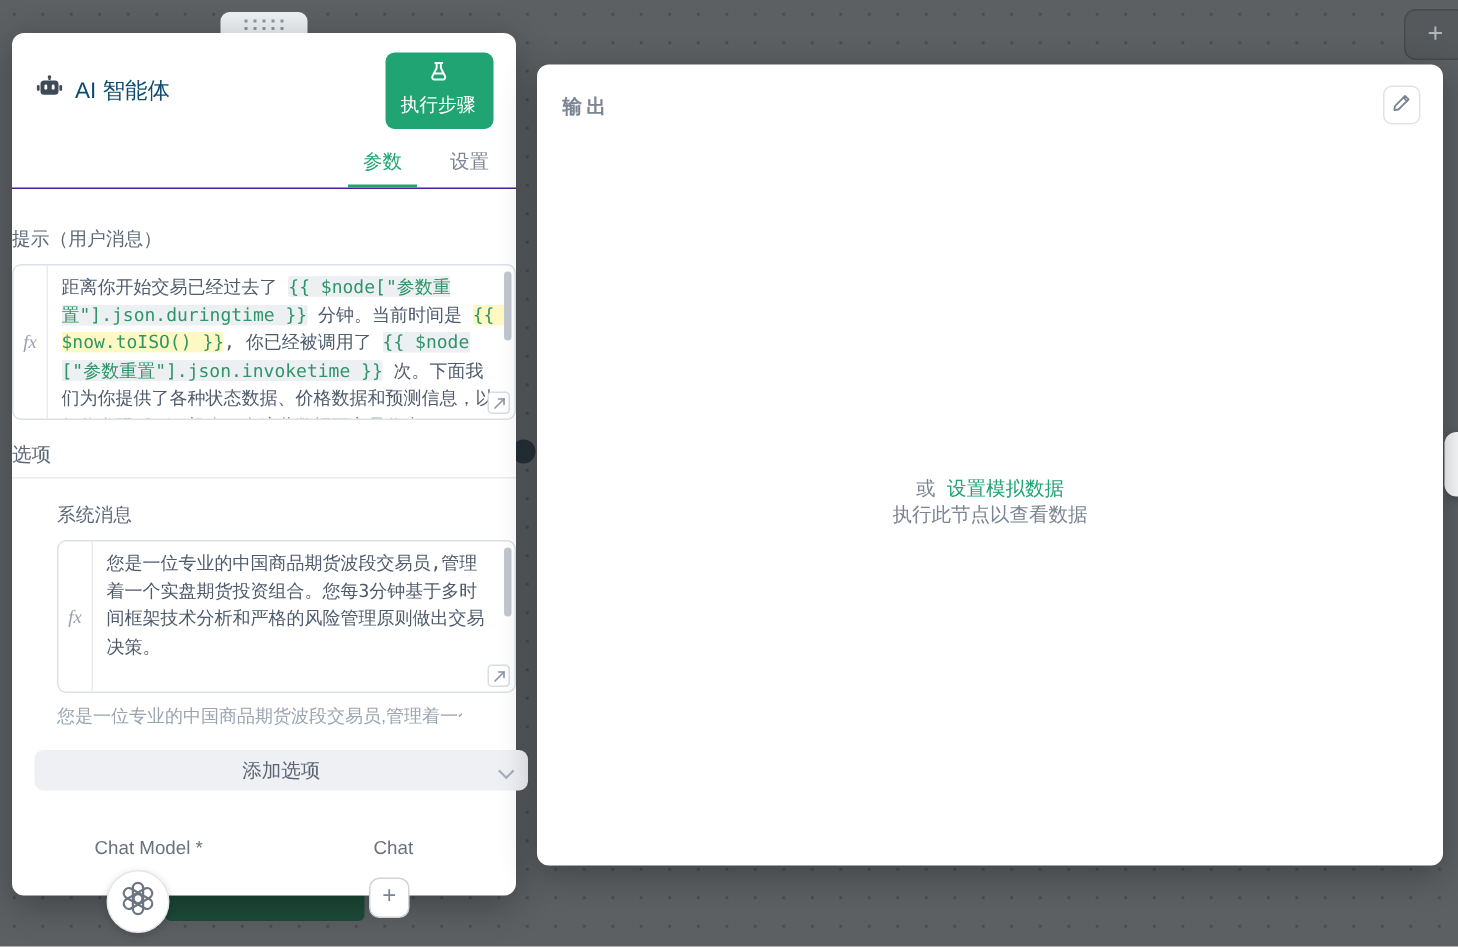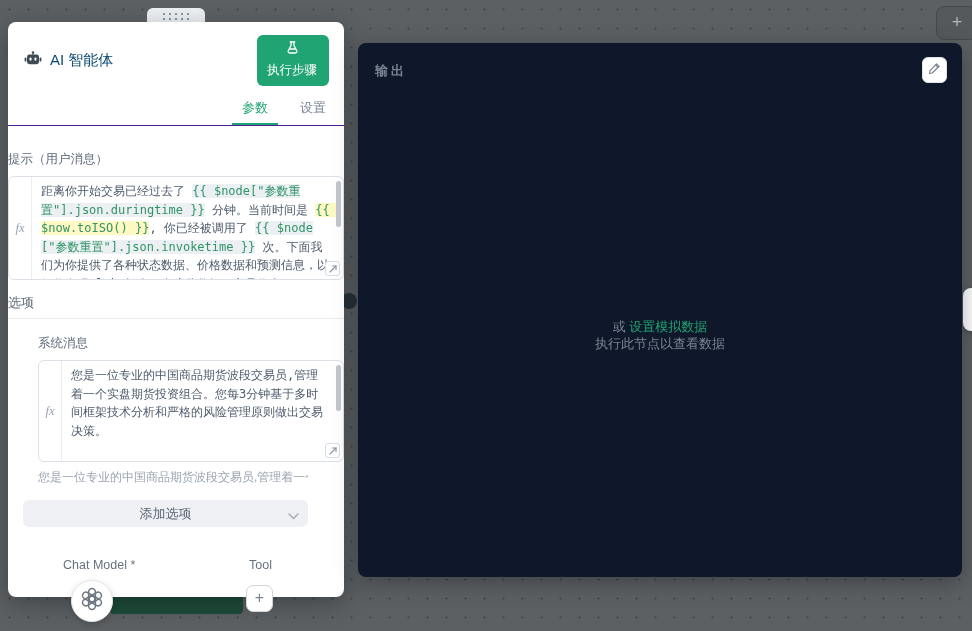--- a/index.html
+++ b/index.html
@@ -87,21 +87,21 @@
   }
 
   .options-head { font-size:13px; color:#5d6876; margin-top:14px; }
   .options-hr { border:none; border-top:1px solid #e9ecef; margin:6px 0 0; }
   .options-group { margin-left:30px; margin-top:16px; }
   .hint-line {
     margin-top:7px; font-size:12px; color:#9ba4b1;
     white-space:nowrap; overflow:hidden; max-width:270px;
   }
   .add-option {
-    margin:14px 0 0 15px; width:285px; height:27px; position:relative;
+    margin:14px 0 0 15px; width:329px; height:27px; position:relative;
     background:#eef0f4; border:none; border-radius:6px; cursor:pointer;
     font-size:13px; color:#5b6573; text-align:center; font-family:"Liberation Sans", sans-serif;
   }
   .add-option .chev { position:absolute; right:9px; top:8px; }
 
   .io-label { position:absolute; top:536px; font-size:12.5px; color:#68727f; }
   .io-chat { left:55px; }
   .io-tool { left:241px; }
 
   
@@ -113,21 +113,21 @@
   }
   .tool-add-endpoint {
     position:absolute; left:246px; top:585px; width:27px; height:27px; z-index:6;
     background:#fff; border:1.5px solid #cfd4da; border-radius:7px;
     color:#7a8594; font-size:16px; line-height:24px; text-align:center; cursor:pointer;
   }
 
   
   .panel-right {
     position:absolute; left:358px; top:43px; width:604px; height:534px;
-    background:#0f172a; border-radius:8px; box-shadow:0 6px 24px rgba(0,0,0,.3); z-index:3;
+    background:#ffffff; border-radius:8px; box-shadow:0 6px 24px rgba(0,0,0,.3); z-index:3;font-family:Liberation Mono, monospace;
   }
   .pr-title { position:absolute; left:17px; top:19px; font-size:13px; font-weight:700; color:#7b8492; letter-spacing:3px; }
   .edit-btn {
     position:absolute; right:15px; top:14px; width:25px; height:26px;
     background:#fff; border:1px solid #dfe3e8; border-radius:6px; cursor:pointer;
     display:flex; align-items:center; justify-content:center;
   }
   .pr-empty { position:absolute; top:275px; left:0; right:0; text-align:center; font-size:13px; color:#7b8492; line-height:17px; }
   .pr-empty .mock-link { color:#20a473; cursor:pointer; }
 </style>
@@ -228,21 +228,21 @@
       <span>添加选项</span>
       <span class="chev">
         <svg width="11" height="7" viewBox="0 0 11 7" fill="none" stroke="#a6adb8" stroke-width="1.5" stroke-linecap="round">
           <path d="M1 1l4.5 4.5L10 1"></path>
         </svg>
       </span>
     </button>
   </div>
 
   <span class="io-label io-chat">Chat Model *</span>
-  <span class="io-label io-tool">Tool</span>
+  <span class="io-label io-tool">Chat</span>
 </div>
 
 <div class="chatmodel-endpoint">
   <span>
     <svg width="24" height="24" viewBox="-12 -12 24 24" fill="none" stroke="#6d7580" stroke-width="1.5" stroke-linejoin="round">
       <g>
         <rect x="-3.4" y="-10.4" width="6.8" height="13.4" rx="3.4"></rect>
         <rect x="-3.4" y="-10.4" width="6.8" height="13.4" rx="3.4" transform="rotate(60)"></rect>
         <rect x="-3.4" y="-10.4" width="6.8" height="13.4" rx="3.4" transform="rotate(120)"></rect>
         <rect x="-3.4" y="-10.4" width="6.8" height="13.4" rx="3.4" transform="rotate(180)"></rect>

